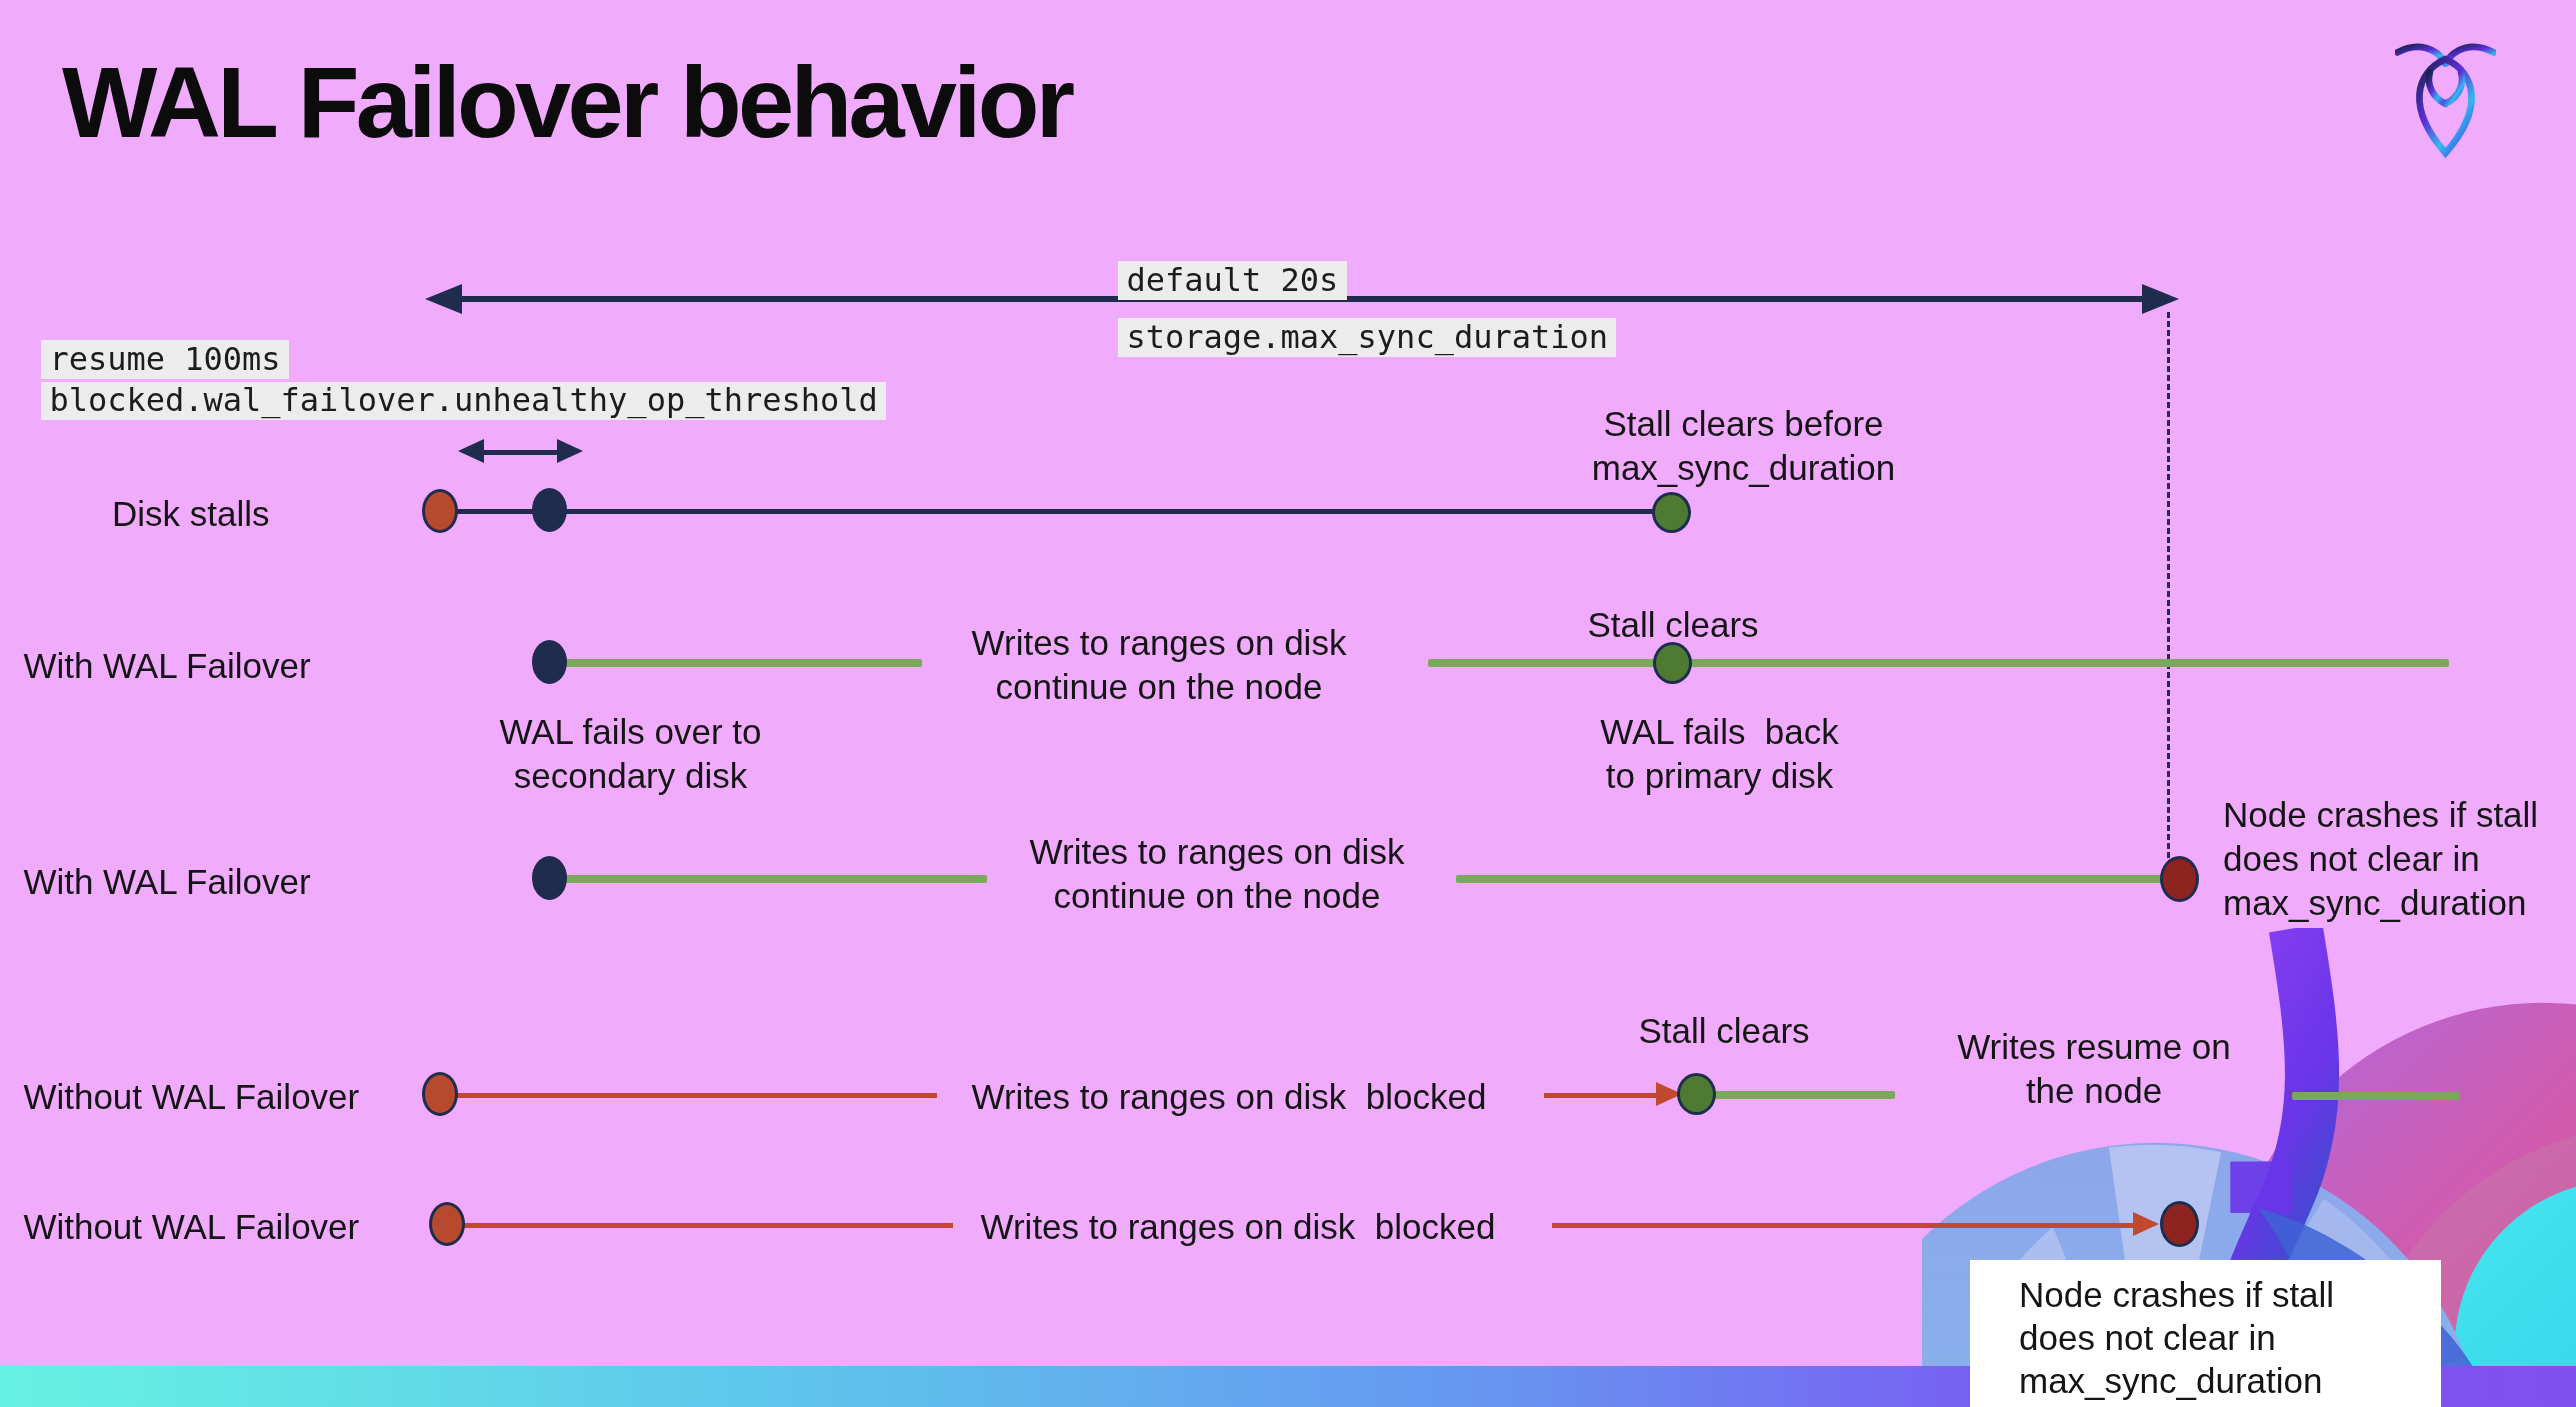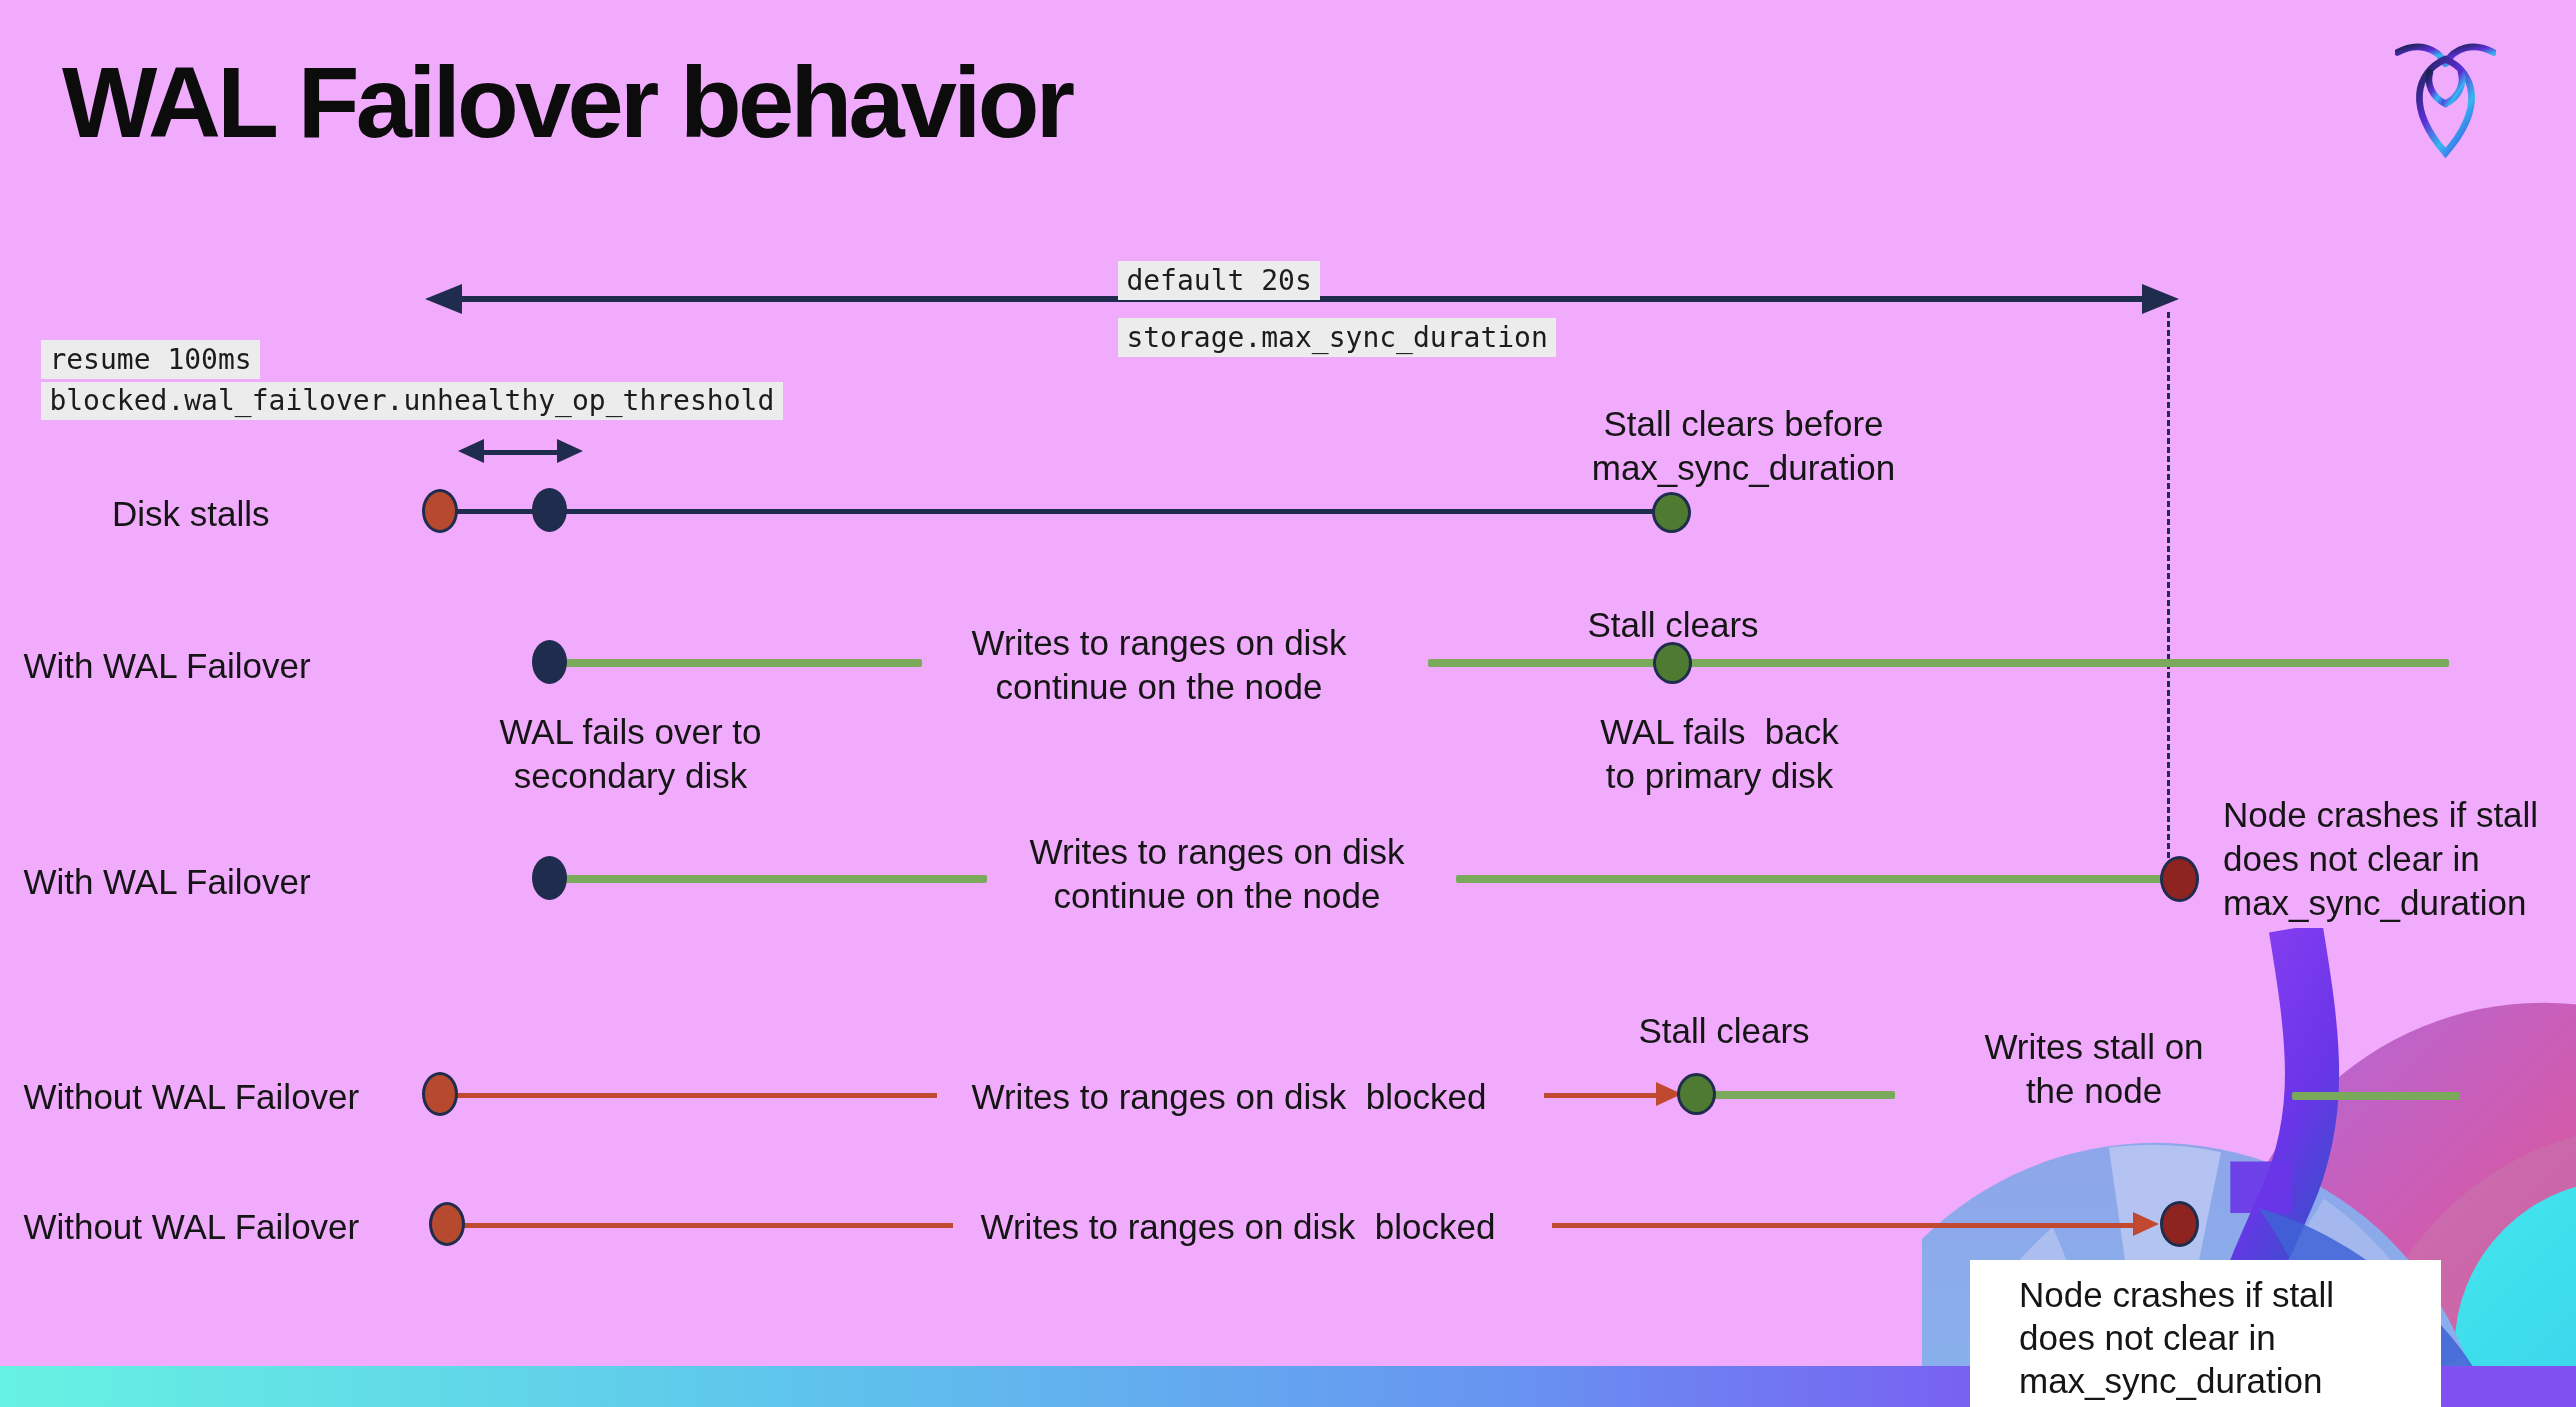--- a/index.html
+++ b/index.html
@@ -4,21 +4,21 @@
 <style>
   html,body{margin:0;padding:0;background:#ffffff;}
   .slide{position:relative;width:2576px;height:1408px;background:#f0abfc;overflow:hidden;
          font-family:"Liberation Sans", sans-serif;color:#151515;}
 
   .title{position:absolute;left:62px;top:45px;font-size:101px;font-weight:700;
          letter-spacing:-3.7px;color:#0c0c0c;white-space:nowrap;}
 
   .mono-line{display:block;}
   .mono-chip{display:inline-block;background:#ececec;font-family:"DejaVu Sans Mono", monospace;
-             font-size:28px;line-height:37px;padding:0.9px 8.4px;color:#1c1c1c;white-space:nowrap;}
+             font-size:32px;line-height:37px;padding:0.9px 8.4px;color:#1c1c1c;white-space:nowrap;}
 
   .row-label{position:absolute;font-size:35px;line-height:41px;color:#151515;white-space:nowrap;}
   .callout{position:absolute;font-size:35px;line-height:44px;color:#151515;white-space:pre-wrap;}
   .center{text-align:center;}
   .right{}
 
   .hline{position:absolute;}
   .navy-line{background:#1f2c4e;height:5.6px;}
   .thin-navy{background:#1f2c4e;height:4.7px;}
   .green-line{background:#7aa95c;height:8.4px;border-radius:1.9px;}
@@ -164,21 +164,21 @@
 
   <div class="row-label" style="left:23.4px;top:1076px;">Without WAL Failover</div>
   <div class="dot dot-red" style="left:422px;top:1072px;width:36px;height:44px;"></div>
   <div class="hline red-line diagram-el" style="left:447px;top:1093px;width:490px;"></div>
   <div class="callout center" style="left:944px;top:1075px;width:570px;">Writes to ranges on disk  blocked</div>
   <div class="hline red-line diagram-el" style="left:1544px;top:1093px;width:120px;"></div>
   <div class="tri tri-right-red" style="left:1656px;top:1082px;"></div>
   <div class="dot dot-green" style="left:1677px;top:1073px;width:39px;height:42px;"></div>
   <div class="hline green-line diagram-el" style="left:1710px;top:1091px;width:185px;"></div>
   <div class="callout center" style="left:1584px;top:1009px;width:280px;">Stall clears</div>
-  <div class="callout center" style="left:1907px;top:1025px;width:374px;">Writes stall on
+  <div class="callout center" style="left:1907px;top:1025px;width:374px;">Writes resume on
 the node</div>
   <div class="hline green-line diagram-el" style="left:2292px;top:1092px;width:168px;"></div>
 
   <div class="row-label" style="left:23.4px;top:1206px;">Without WAL Failover</div>
   <div class="dot dot-red" style="left:429px;top:1202px;width:36px;height:44px;"></div>
   <div class="hline red-line diagram-el" style="left:454px;top:1223px;width:499px;"></div>
   <div class="callout center" style="left:953px;top:1205px;width:570px;">Writes to ranges on disk  blocked</div>
   <div class="hline red-line diagram-el" style="left:1552px;top:1223px;width:587px;"></div>
   <div class="tri tri-right-red" style="left:2133px;top:1212px;"></div>
   <div class="dot dot-darkred" style="left:2160px;top:1201px;width:39px;height:46px;"></div>

